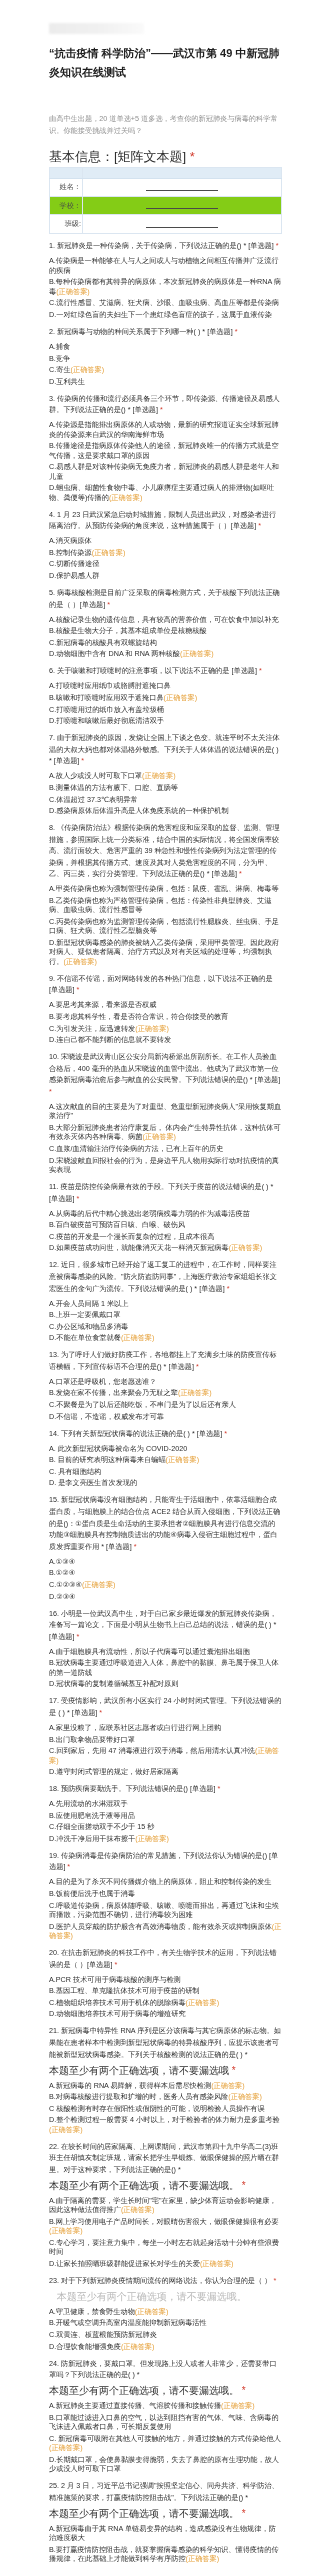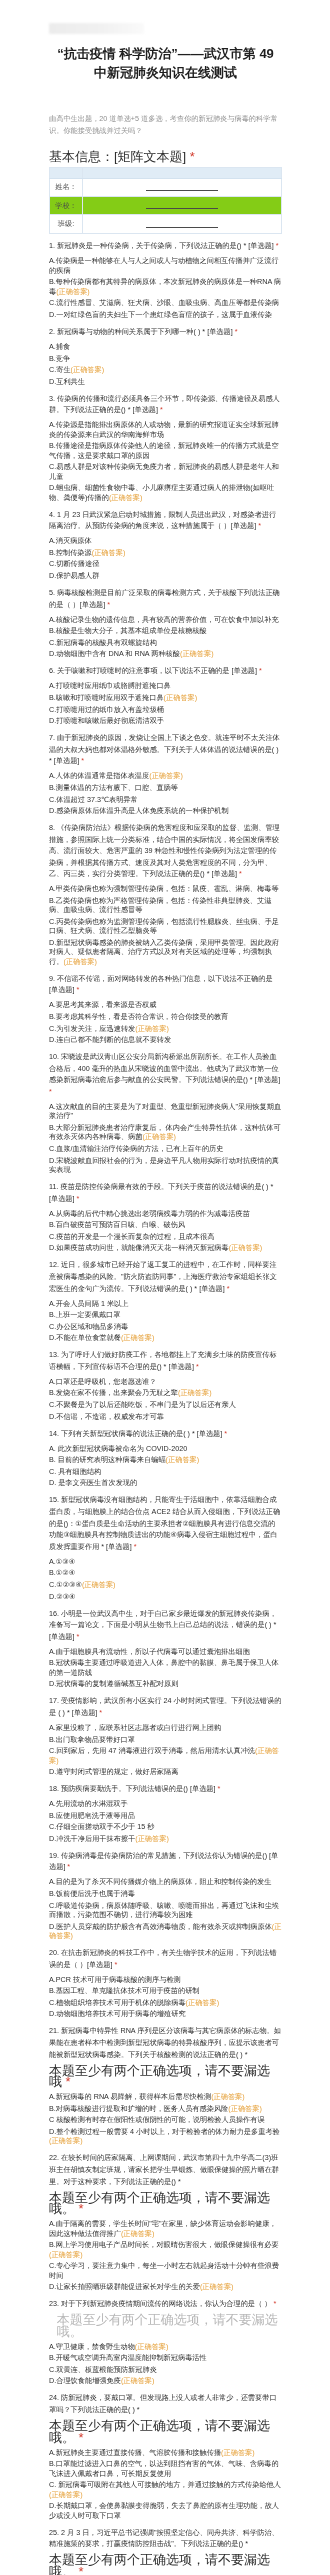--- a/index.html
+++ b/index.html
@@ -10,22 +10,22 @@
     -webkit-font-smoothing:antialiased;
   }
   .page{padding:0 49px 50px 49px;}
   .top-smudge{
     margin-top:23px;width:95px;height:11px;
     background:linear-gradient(90deg,#ececec 0%,#f1f1f1 55%,#fafafa 100%);
     filter:blur(1.1px);border-radius:1.1px;
   }
   .page-title{
     margin:10px 0 0 0;
-    font-size:13px;line-height:19.3px;font-weight:bold;color:#1f1f1f;
-    text-align:center;
+    font-size:11px;line-height:19.3px;font-weight:bold;color:#1f1f1f;
+    text-align:left;
   }
   .page-desc{
     margin:30px 0 0 0;
     font-size:7.2px;line-height:12px;color:#8f8f8f;
   }
   .basic-info{
     margin:14.3px 0 0 0;
     font-size:13px;line-height:11px;color:#2e2e2e;
   }
   .star{color:#d23c2e;}
@@ -33,34 +33,34 @@
   .matrix-table{
     margin-top:5.5px;width:100%;
     border-collapse:collapse;table-layout:fixed;
   }
   .matrix-table td{
     border:0.6px solid #dbe6f1;
     font-size:7.2px;color:#4a4a4a;
     height:15.4px;vertical-align:middle;
   }
   .matrix-table tr.head td{height:7.2px;background:#e0ecf6;border-bottom:0.6px solid #d3e2ef;}
-  .matrix-table td.lbl{width:30px;text-align:center;}
+  .matrix-table td.lbl{width:30px;text-align:right;}
   .matrix-table tr.alt td{background:#84cc16;}
   .blank-line{
     width:72px;height:6px;margin:0 auto;
     border-bottom:0.6px solid #4a4a4a;
   }
   
   .question{margin:0;}
   .q-title{
     font-size:7.2px;line-height:11.6px;color:#2e2e2e;
     margin:6.6px 0 4.4px 0;
   }
   .q-note{
-    font-size:13px;line-height:11.6px;color:#2e2e2e;
+    font-size:10px;line-height:11.6px;color:#2e2e2e;
     margin:0 0 4.4px 0;
   }
   .q-note.muted{color:#b8b8b8;padding-left:7.7px;}
   .option{
     font-size:7.2px;line-height:9.4px;color:#2e2e2e;
     margin:2.2px 0;
   }
   .answer-tag{color:#e6a23c;}
 </style>
 </head>
@@ -185,21 +185,21 @@
   <div class="option"><span class="opt-text">C.打喷嚏用过的纸巾放入有盖垃圾桶</span></div>
 
   <div class="option"><span class="opt-text">D.打喷嚏和咳嗽后最好彻底清洁双手</span></div>
 </div>
   </div>
 
   <div class="question">
     <div class="q-title"><span class="q-text">7. 由于新冠肺炎的原因，发烧让全国上下谈之色变。就连平时不太关注体温的大叔大妈也都对体温格外敏感。下列关于人体体温的说法错误的是( ) * [单选题]</span><span class="star q-star"> *</span></div>
 
     <div class="options">
-  <div class="option"><span class="opt-text">A.人体的体温通常是指体表温度</span><span class="answer-tag">(正确答案)</span></div>
+  <div class="option"><span class="opt-text">A.故人少或没人时可取下口罩</span><span class="answer-tag">(正确答案)</span></div>
 
   <div class="option"><span class="opt-text">B.测量体温的方法有腋下、口腔、直肠等</span></div>
 
   <div class="option"><span class="opt-text">C.体温超过 37.3℃表明异常</span></div>
 
   <div class="option"><span class="opt-text">D.感染病原体后体温升高是人体免疫系统的一种保护机制</span></div>
 </div>
   </div>
 
   <div class="question">

